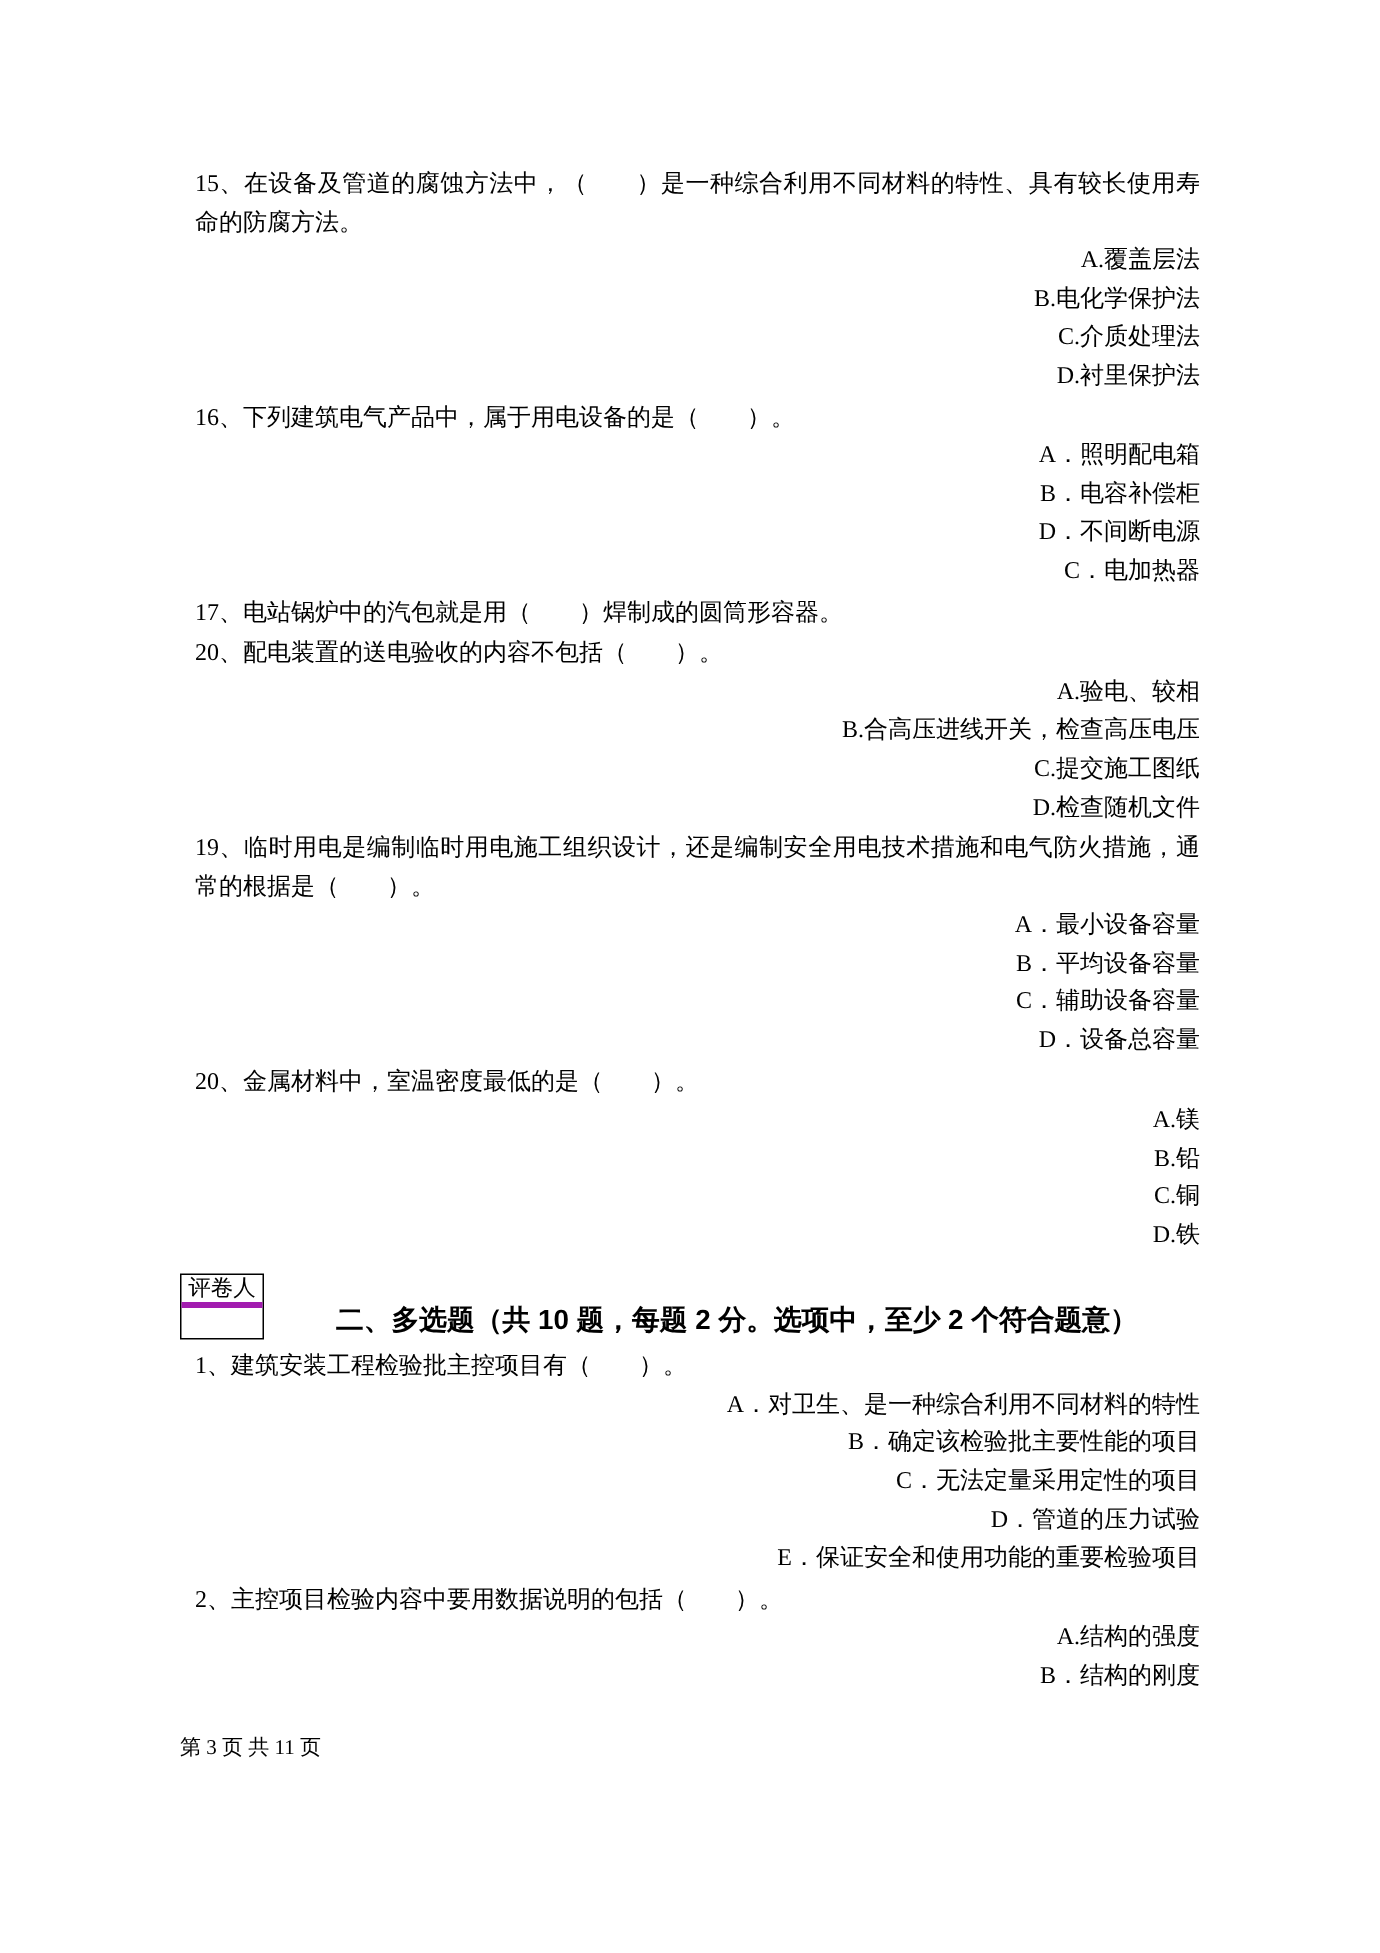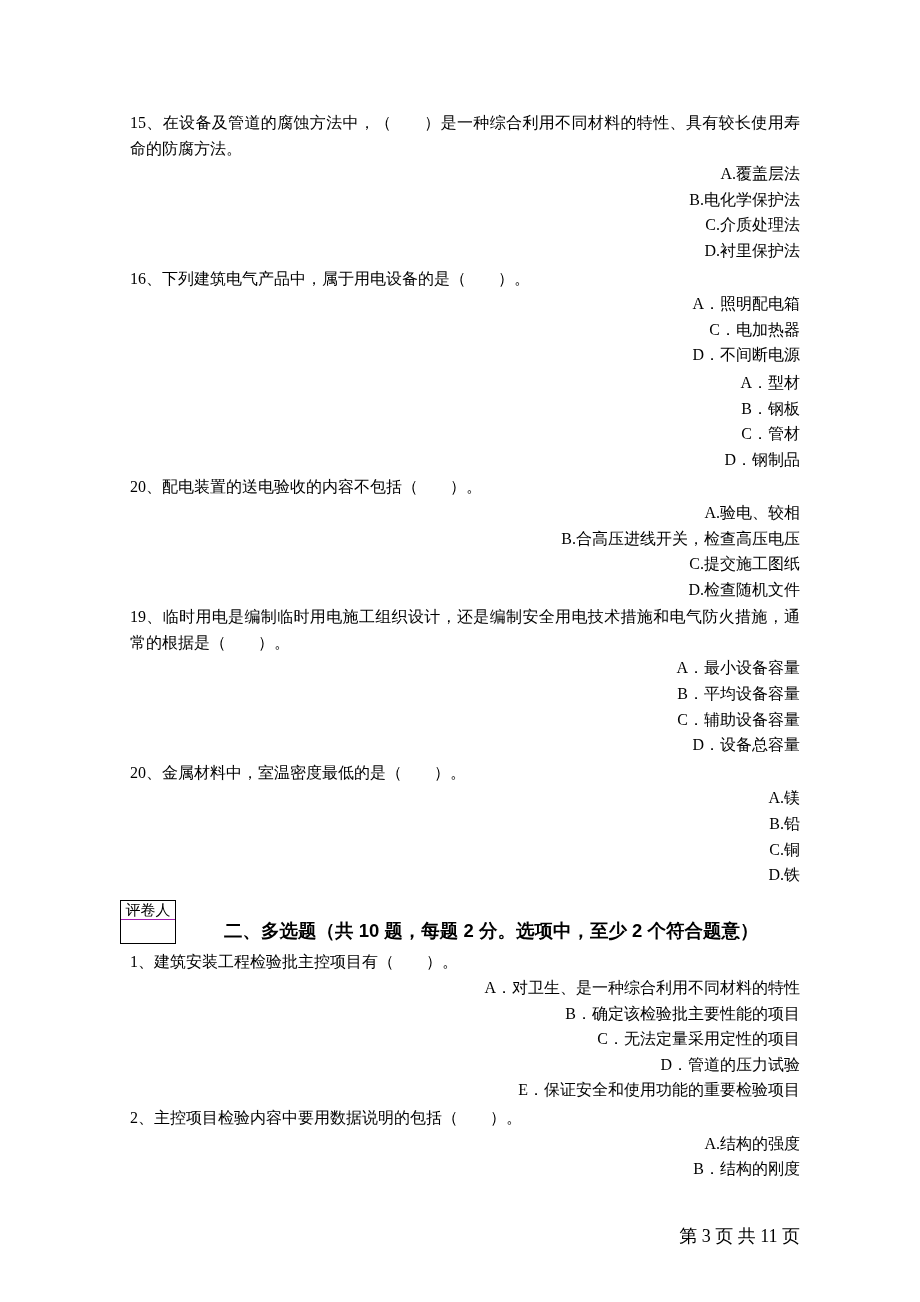--- a/index.html
+++ b/index.html
@@ -34,21 +34,21 @@
       flex-direction: column;
       align-items: center;
       justify-content: flex-start;
       margin-top: 4px;
       margin-bottom: 0;
       float: left;
       line-height: 1.2;
       padding-top: 0;
     }
     .grader-box .label {
-      border-bottom: 1px solid #a21caf;
+      border-bottom: 4px solid #a21caf;
       width: 100%;
       text-align: center;
       font-size: 15px;
       padding: 0;
     }
     .section-heading {
       font-family: "SimHei", "黑体", sans-serif;
       font-weight: bold;
       font-size: 18.5px;
       margin-top: 8px;
@@ -56,23 +56,23 @@
       clear: none;
       padding-left: 104px;
       padding-top: 20px;
     }
     .clearfix::after {
       content: "";
       display: table;
       clear: both;
     }
     .page-footer {
-      text-align: right;
-      font-size: 18px;
-      margin-top: 40px;
+      text-align: left;
+      font-size: 14px;
+      margin-top: 24px;
       font-family: "SimSun", "宋体", serif;
     }
   </style>
 </head>
 <body>
 
 <div>
 
   <div class="question">
     <div class="question-text"><span>15、</span><span>在设备及管道的腐蚀方法中，（　　）是一种综合利用不同材料的特性、具有较长使用寿命的防腐方法。</span></div>
@@ -81,32 +81,28 @@
       <span class="option">B.电化学保护法</span>
       <span class="option">C.介质处理法</span>
       <span class="option">D.衬里保护法</span>
     </div>
   </div>
 
   <div class="question">
     <div class="question-text"><span>16、</span><span>下列建筑电气产品中，属于用电设备的是（　　）。</span></div>
     <div class="options">
       <span class="option">A．照明配电箱</span>
+      <span class="option">B．电容补偿柜</span>
+      <span class="option">D．不间断电源</span>
       <span class="option">C．电加热器</span>
-      <span class="option">D．不间断电源</span>
     </div>
   </div>
 
   <div class="question">
-    <div class="options">
-      <span class="option">A．型材</span>
-      <span class="option">B．钢板</span>
-      <span class="option">C．管材</span>
-      <span class="option">D．钢制品</span>
-    </div>
+    <div class="question-text"><span>17、</span><span>电站锅炉中的汽包就是用（　　）焊制成的圆筒形容器。</span></div>
   </div>
 
   <div class="question">
     <div class="question-text"><span>20、</span><span>配电装置的送电验收的内容不包括（　　）。</span></div>
     <div class="options">
       <span class="option">A.验电、较相</span>
       <span class="option">B.合高压进线开关，检查高压电压</span>
       <span class="option">C.提交施工图纸</span>
       <span class="option">D.检查随机文件</span>
     </div>

